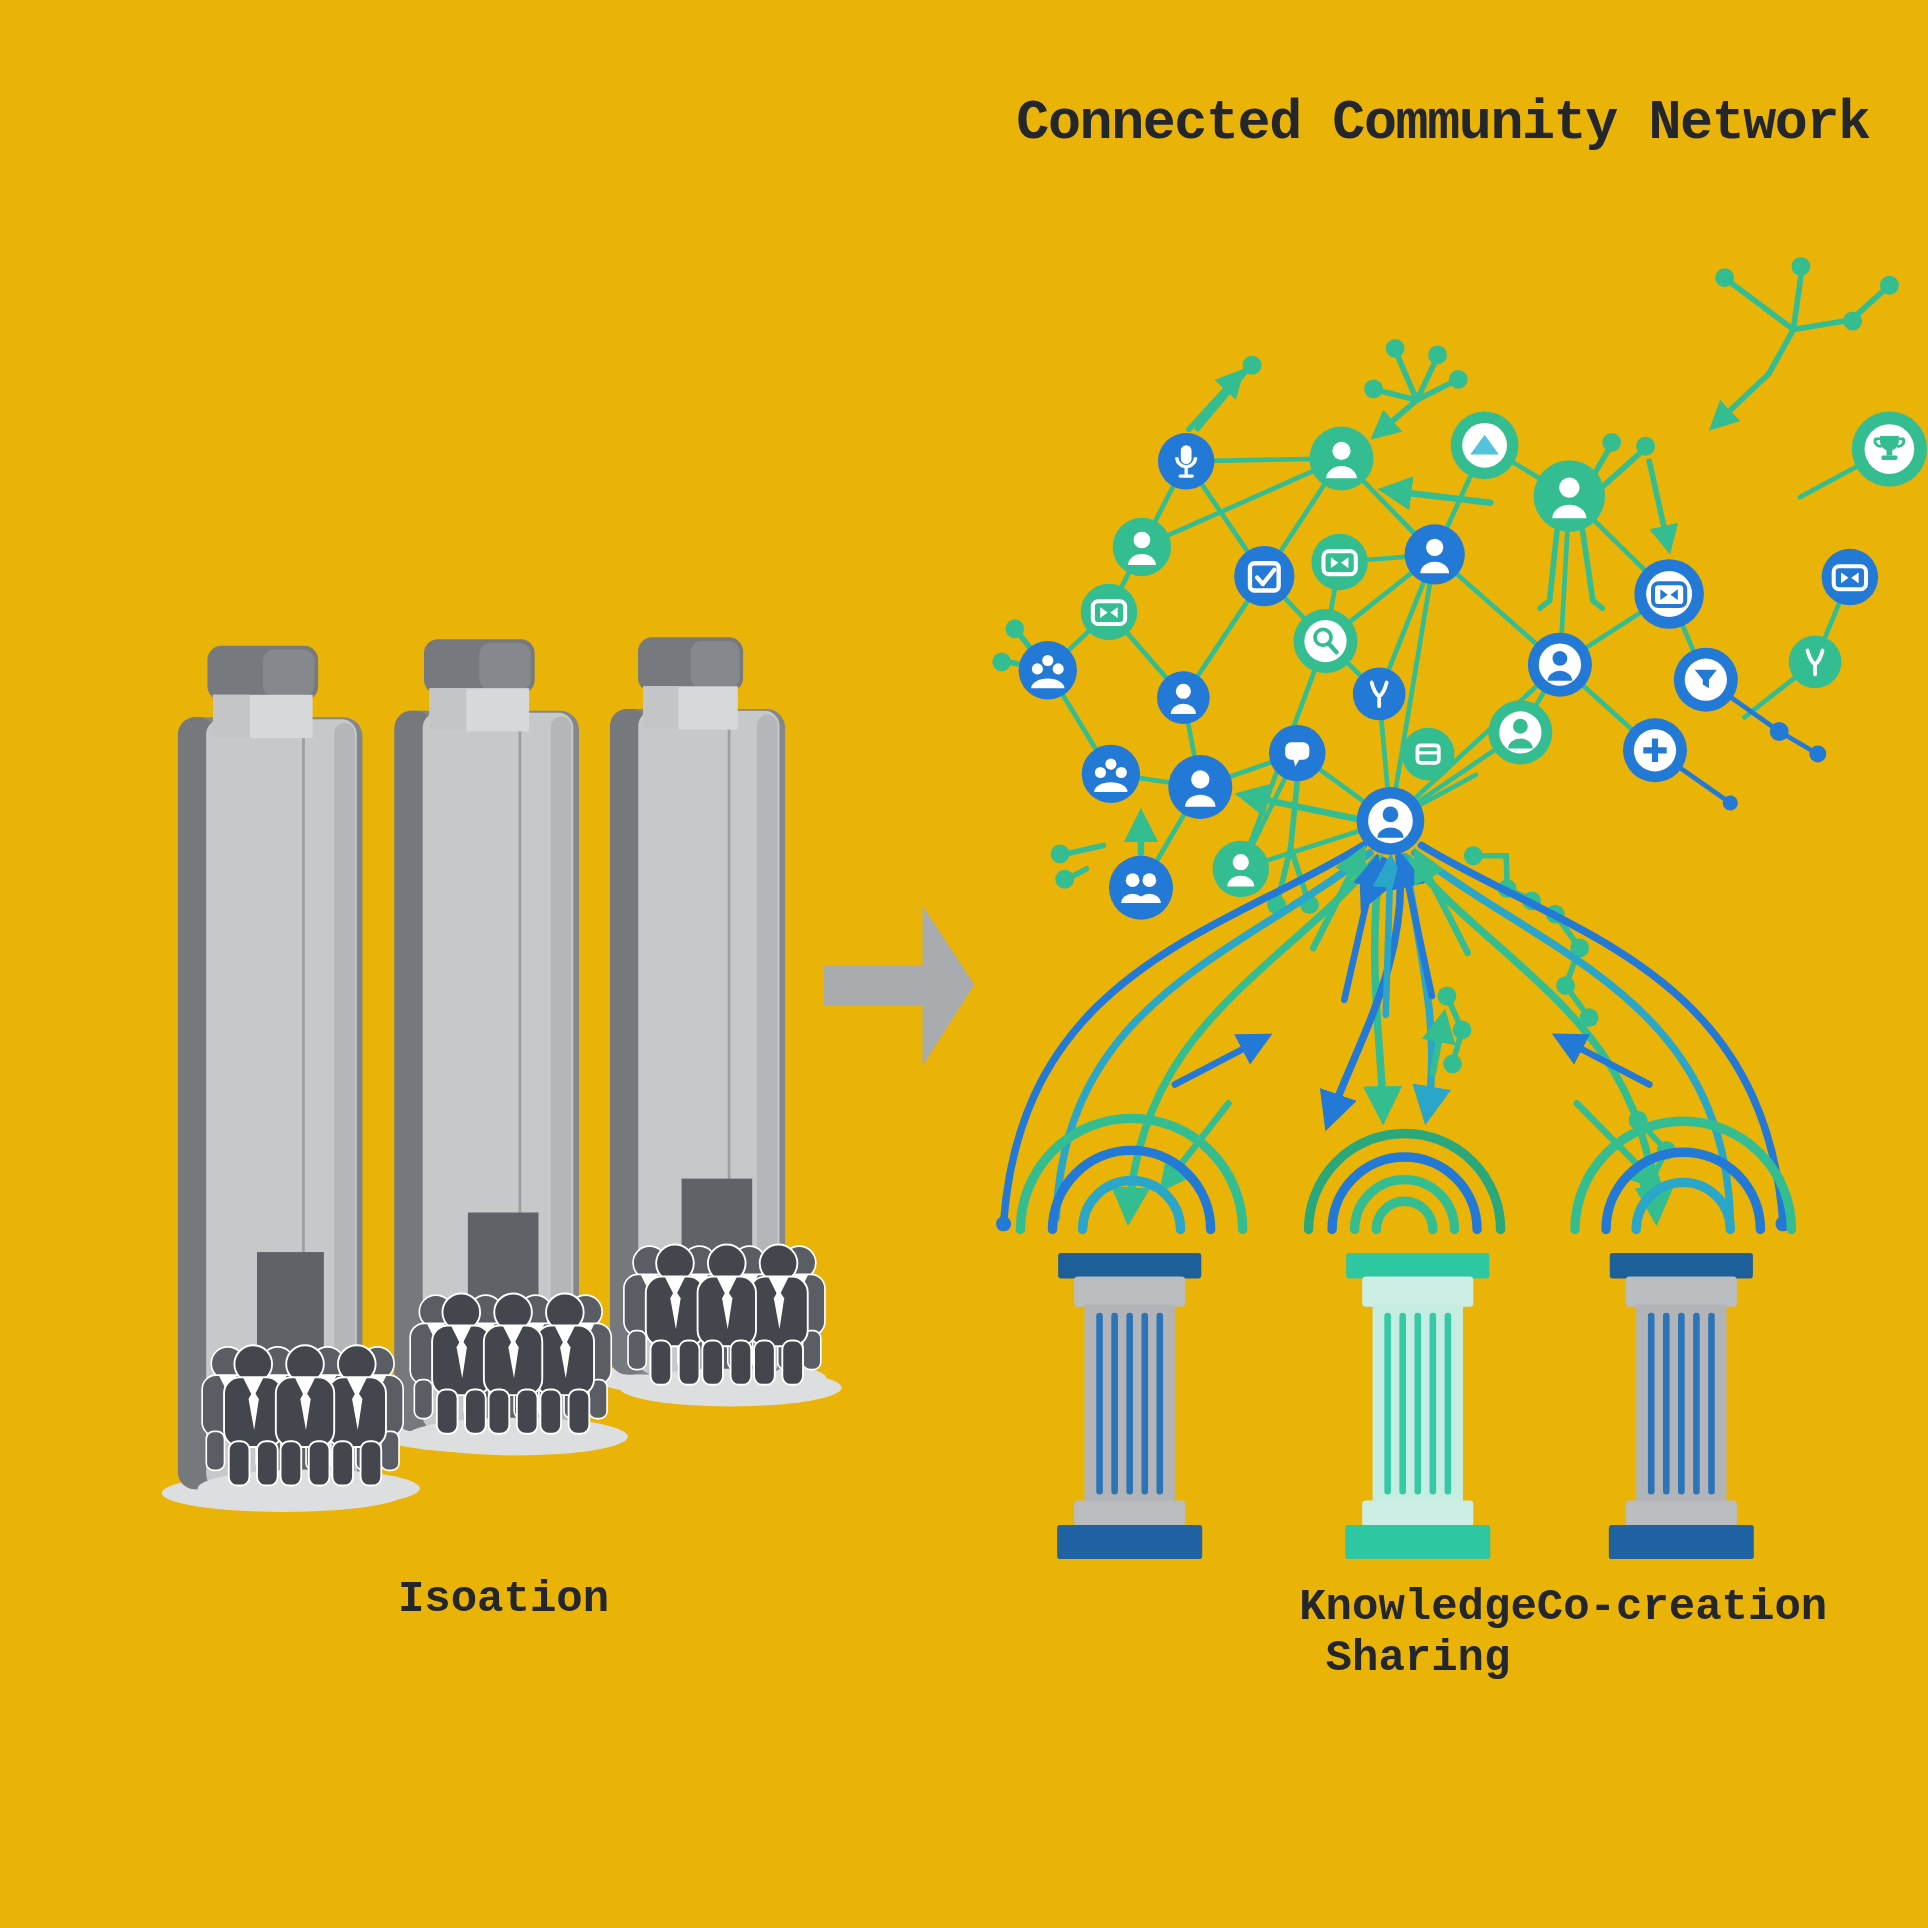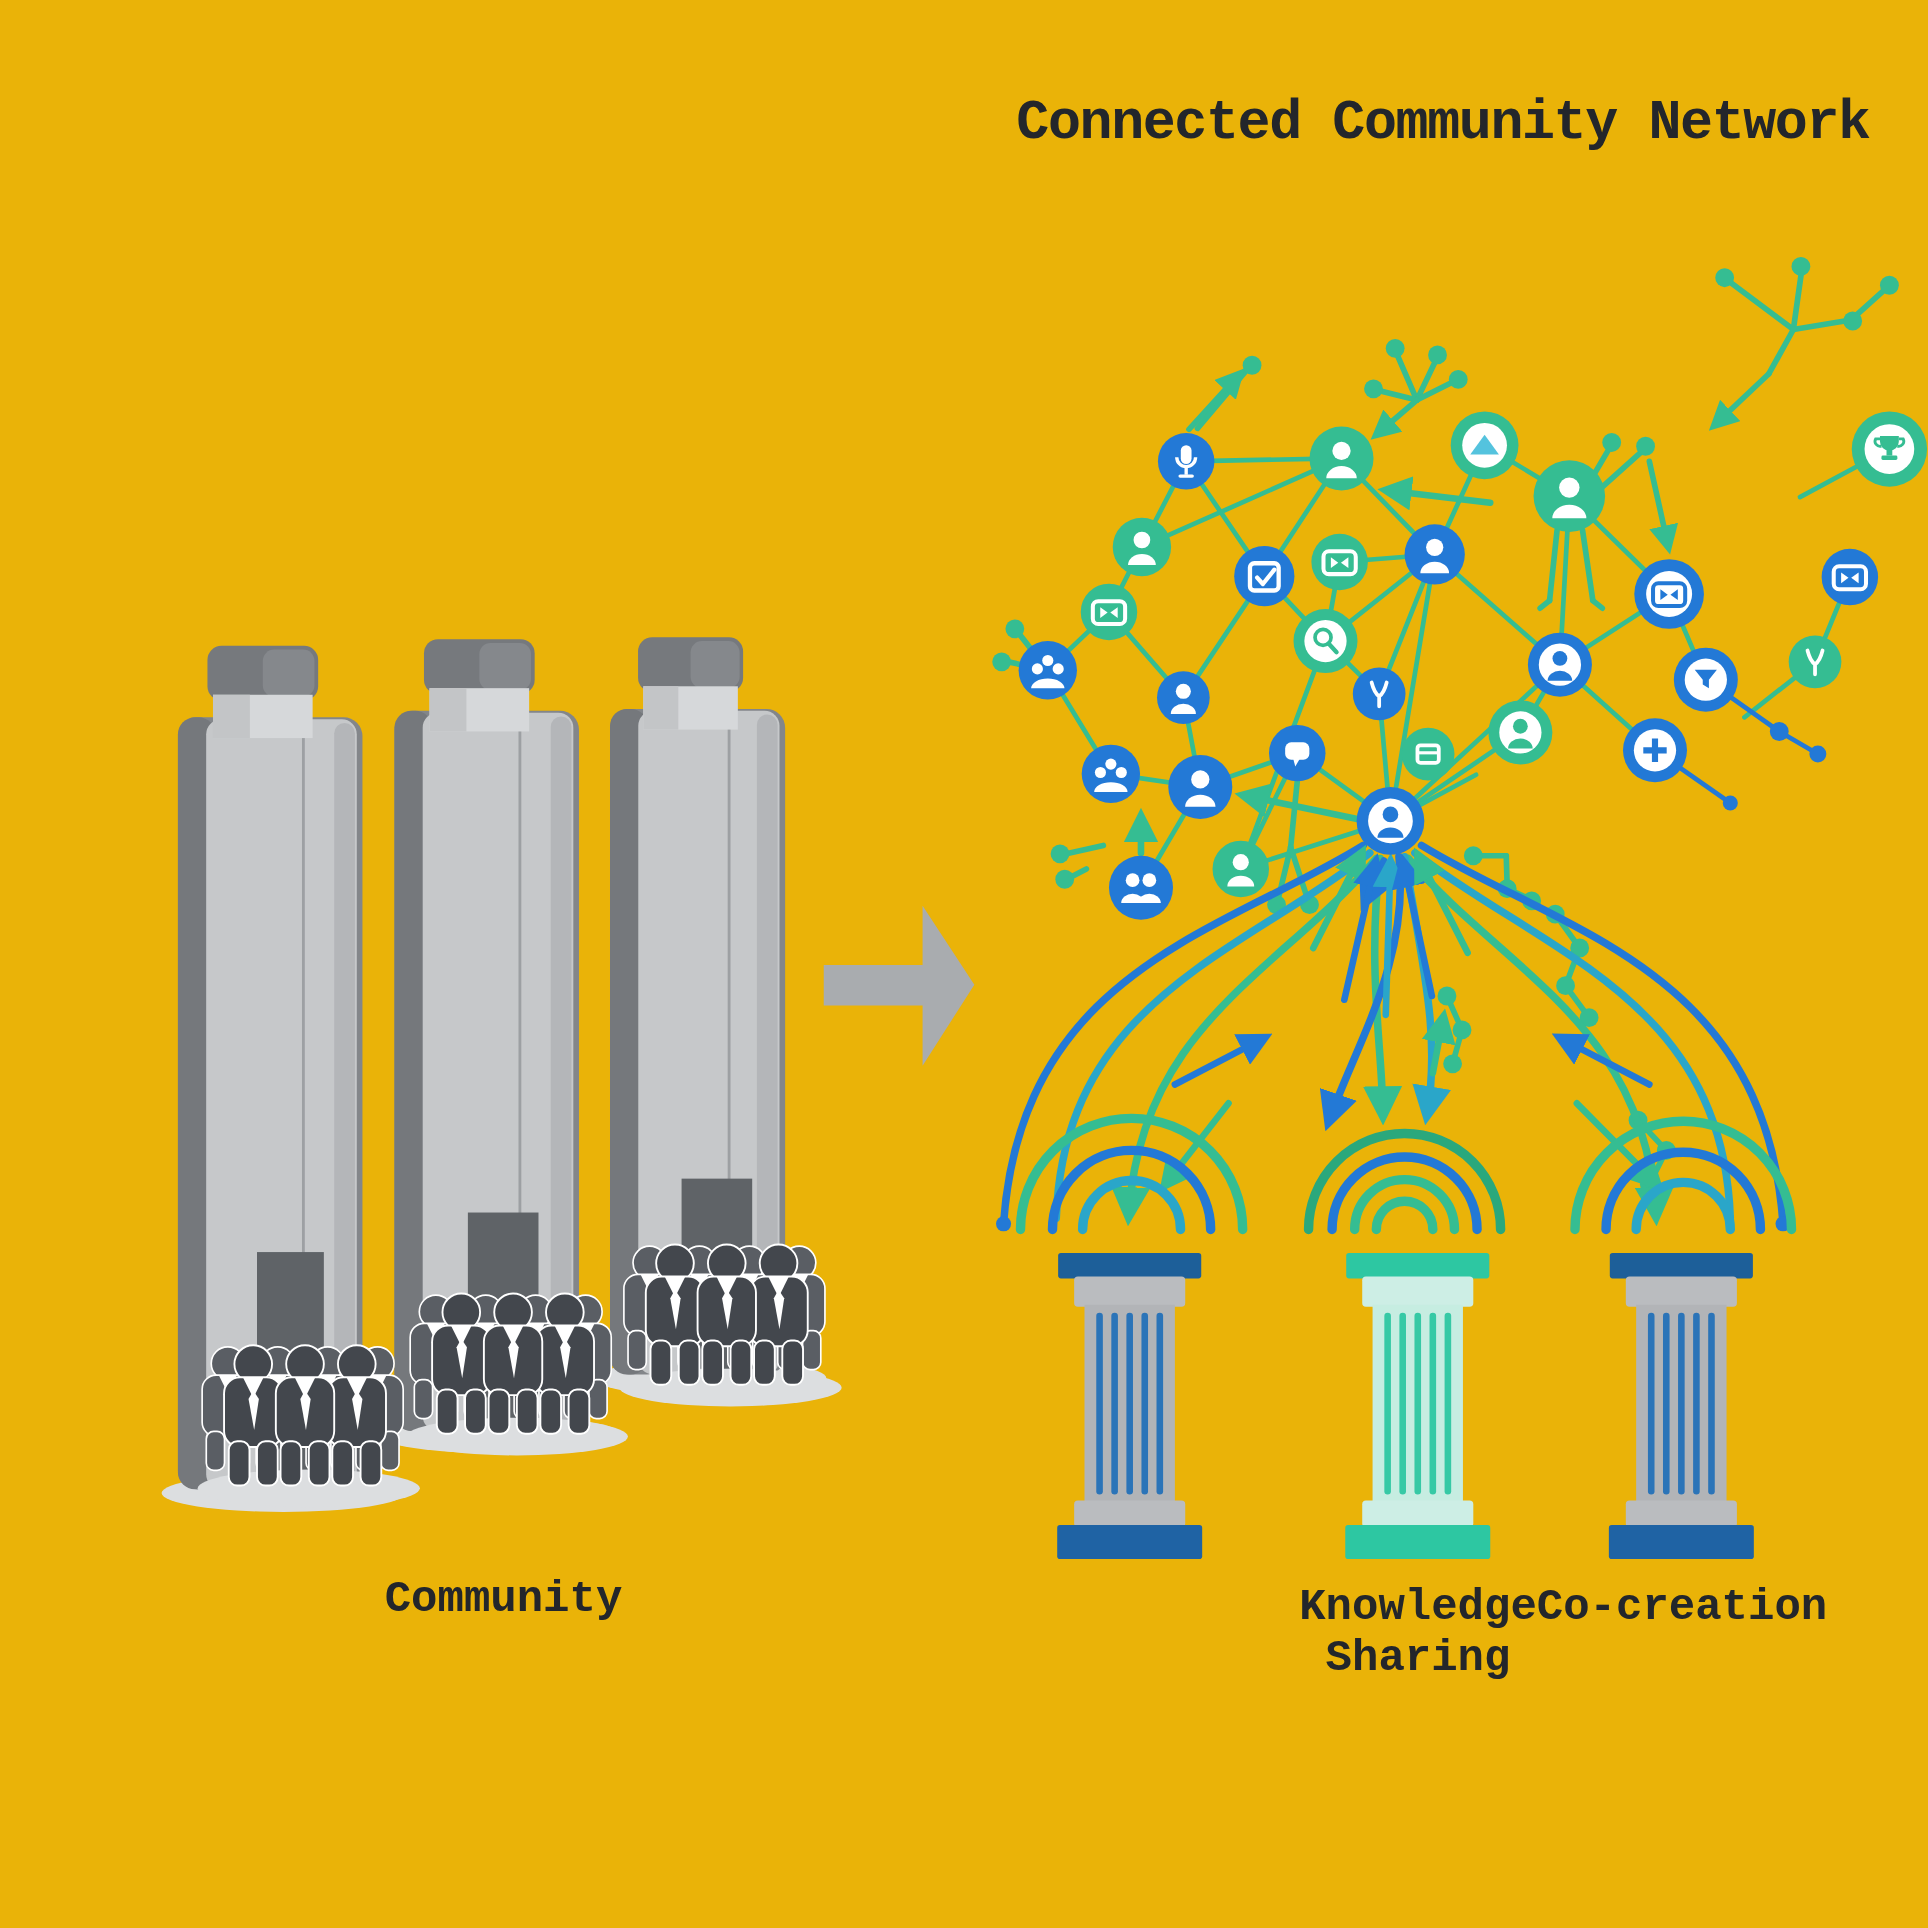--- a/index.html
+++ b/index.html
@@ -668,17 +668,17 @@
         </g>
         <g>
           <circle cx="1928" cy="703" r="28" fill="#35bd92"></circle>
           <g transform="translate(1928,703) scale(0.6666666666666666)">
             <path d="M-12,-18 C-8,-2 -3,2 0,4 C3,2 8,-2 12,-18 M0,4 L0,20" fill="none" stroke="#fff" stroke-width="6" stroke-linecap="round"></path>
           </g>
         </g>
       </g>
     </svg>
   <div class="title">Connected Community Network</div>
-  <div class="lbl" id="lbl-iso">Community</div>
+  <div class="lbl" id="lbl-iso">Isoation</div>
   <div class="lbl" id="lbl-p3">Co-creation</div>
   <div class="lbl" id="lbl-p2">Knowledge Sharing</div>
 </div>
 
 
 </body></html>

